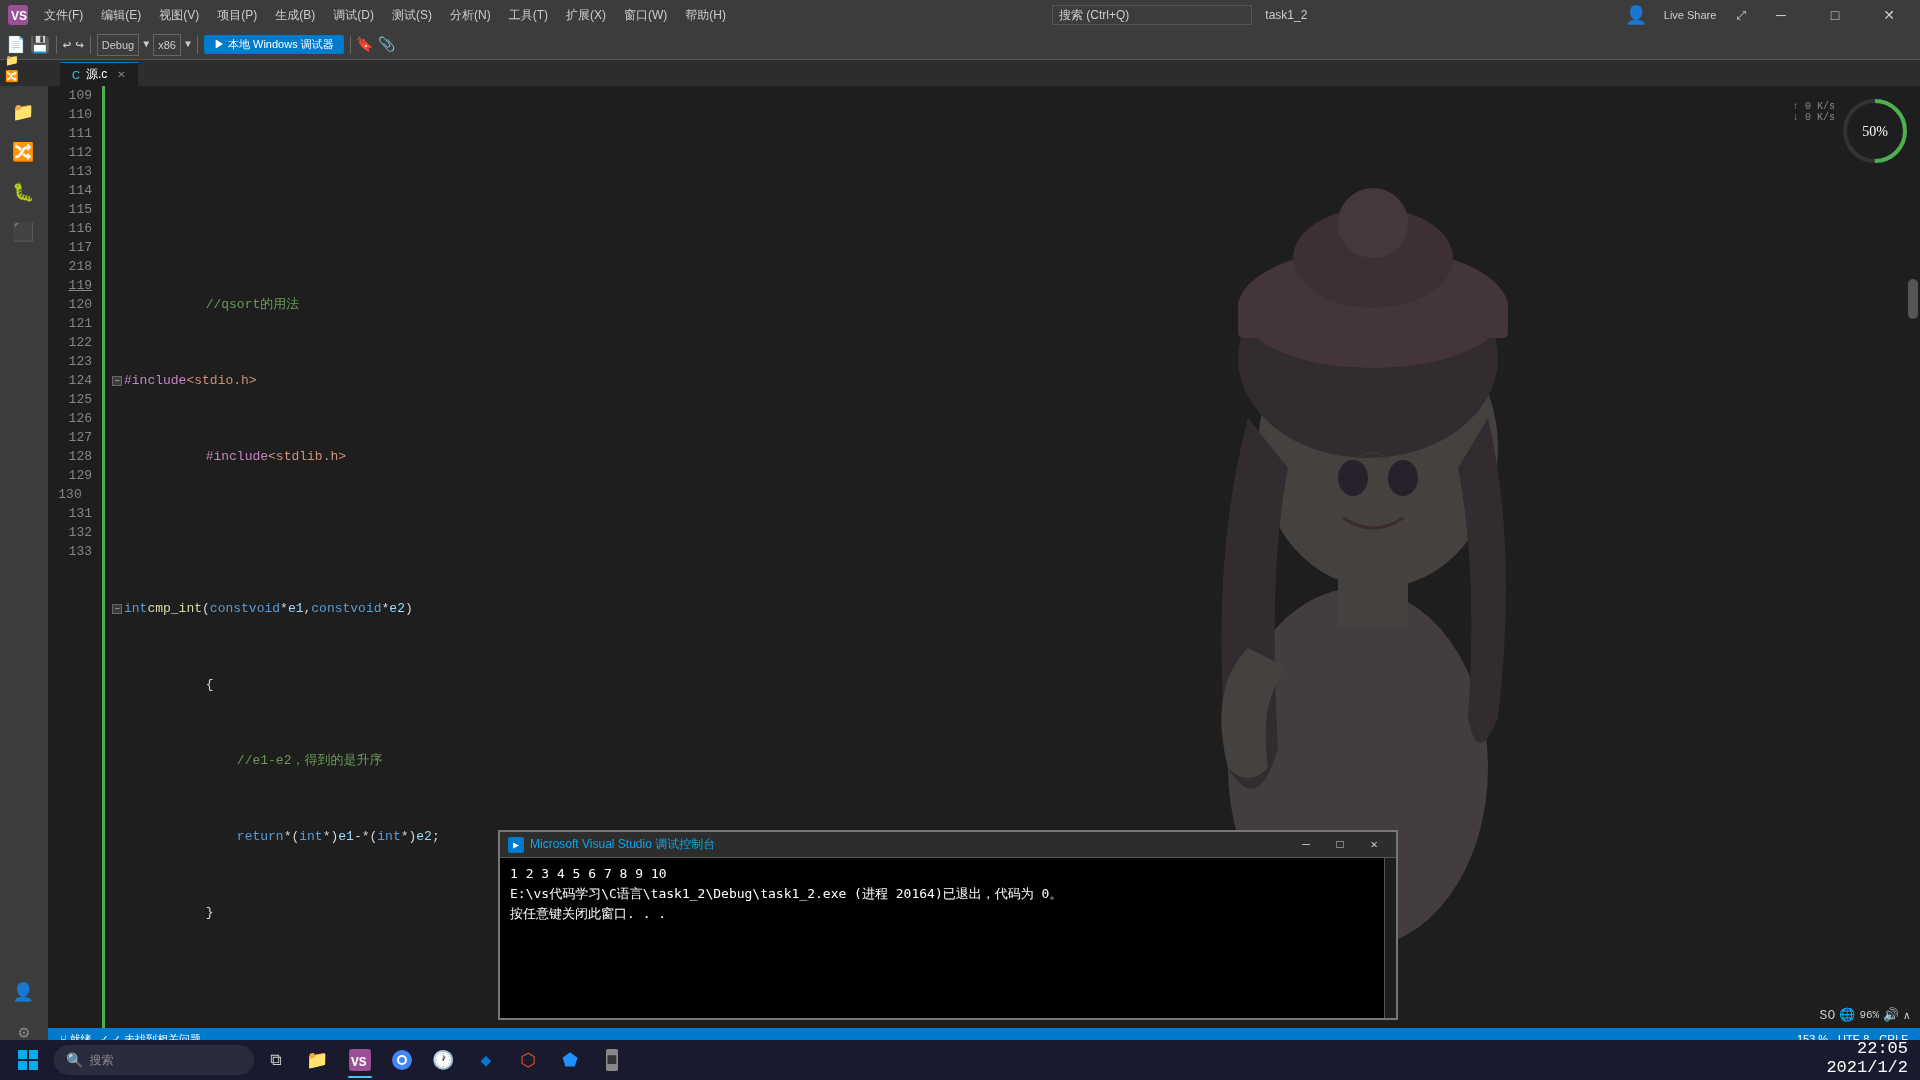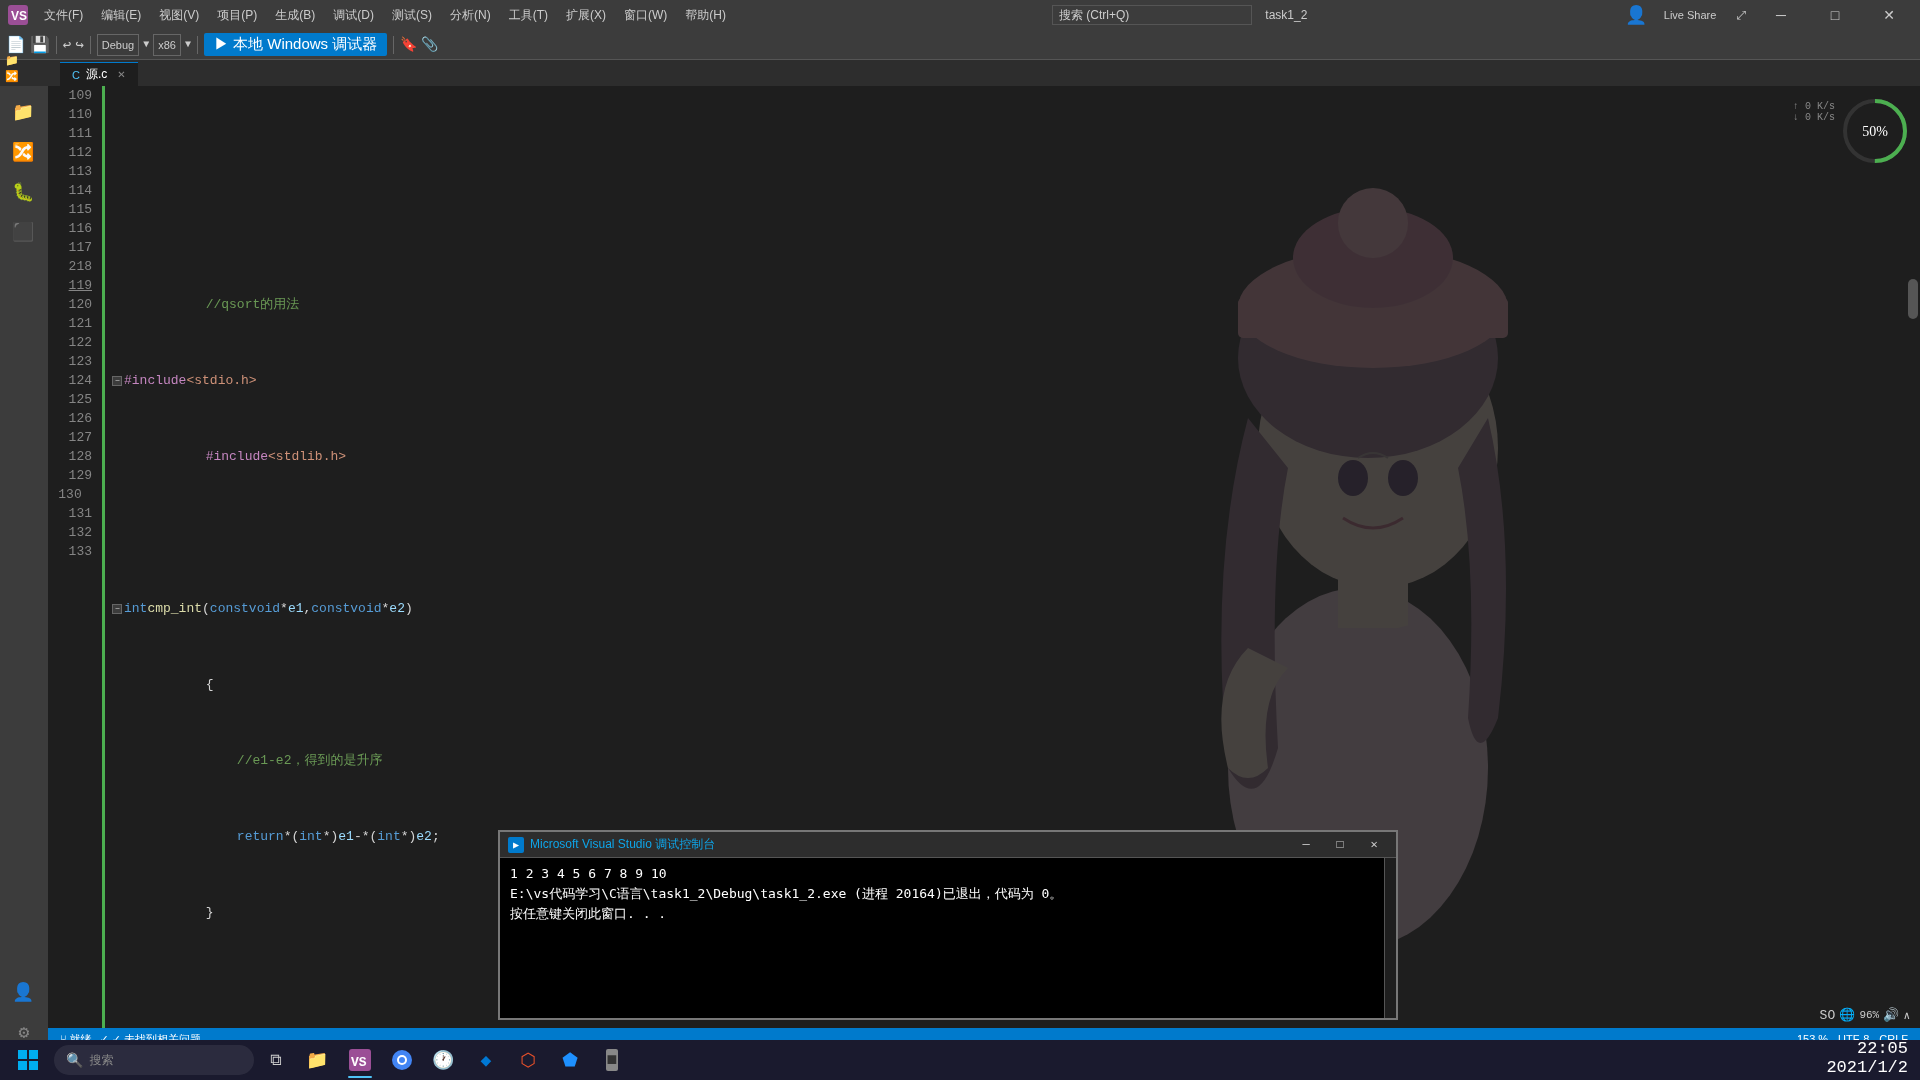--- a/index.html
+++ b/index.html
@@ -327,21 +327,21 @@
   <span style="color:#ccc;cursor:pointer;font-size:16px;">💾</span>
   <div class="toolbar-separator"></div>
   <span style="color:#ccc;cursor:pointer;font-size:14px;">↩</span>
   <span style="color:#ccc;cursor:pointer;font-size:14px;">↪</span>
   <div class="toolbar-separator"></div>
   <button class="toolbar-dropdown">Debug</button>
   <span style="color:#ccc;font-size:10px;">▼</span>
   <button class="toolbar-dropdown">x86</button>
   <span style="color:#ccc;font-size:10px;">▼</span>
   <div class="toolbar-separator"></div>
-  <button class="toolbar-btn" style="background:#007acc;color:#fff;padding:2px 10px;border-radius:2px;font-size:15px;">▶ 本地 Windows 调试器</button>
+  <button class="toolbar-btn" style="background:#007acc;color:#fff;padding:2px 10px;border-radius:2px;font-size:11px;">▶ 本地 Windows 调试器</button>
   <div class="toolbar-separator"></div>
   <span style="color:#ccc;font-size:14px;cursor:pointer;">🔖</span>
   <span style="color:#ccc;font-size:14px;cursor:pointer;">📎</span>
 </div>
 
 <div class="tab-bar">
 
   <div style="position:absolute;left:0;display:flex;flex-direction:column;gap:1px;padding:2px;">
     <span style="color:#ccc;font-size:11px;cursor:pointer;padding:1px 3px;">📁</span>
     <span style="color:#ccc;font-size:11px;cursor:pointer;padding:1px 3px;">🔀</span>

